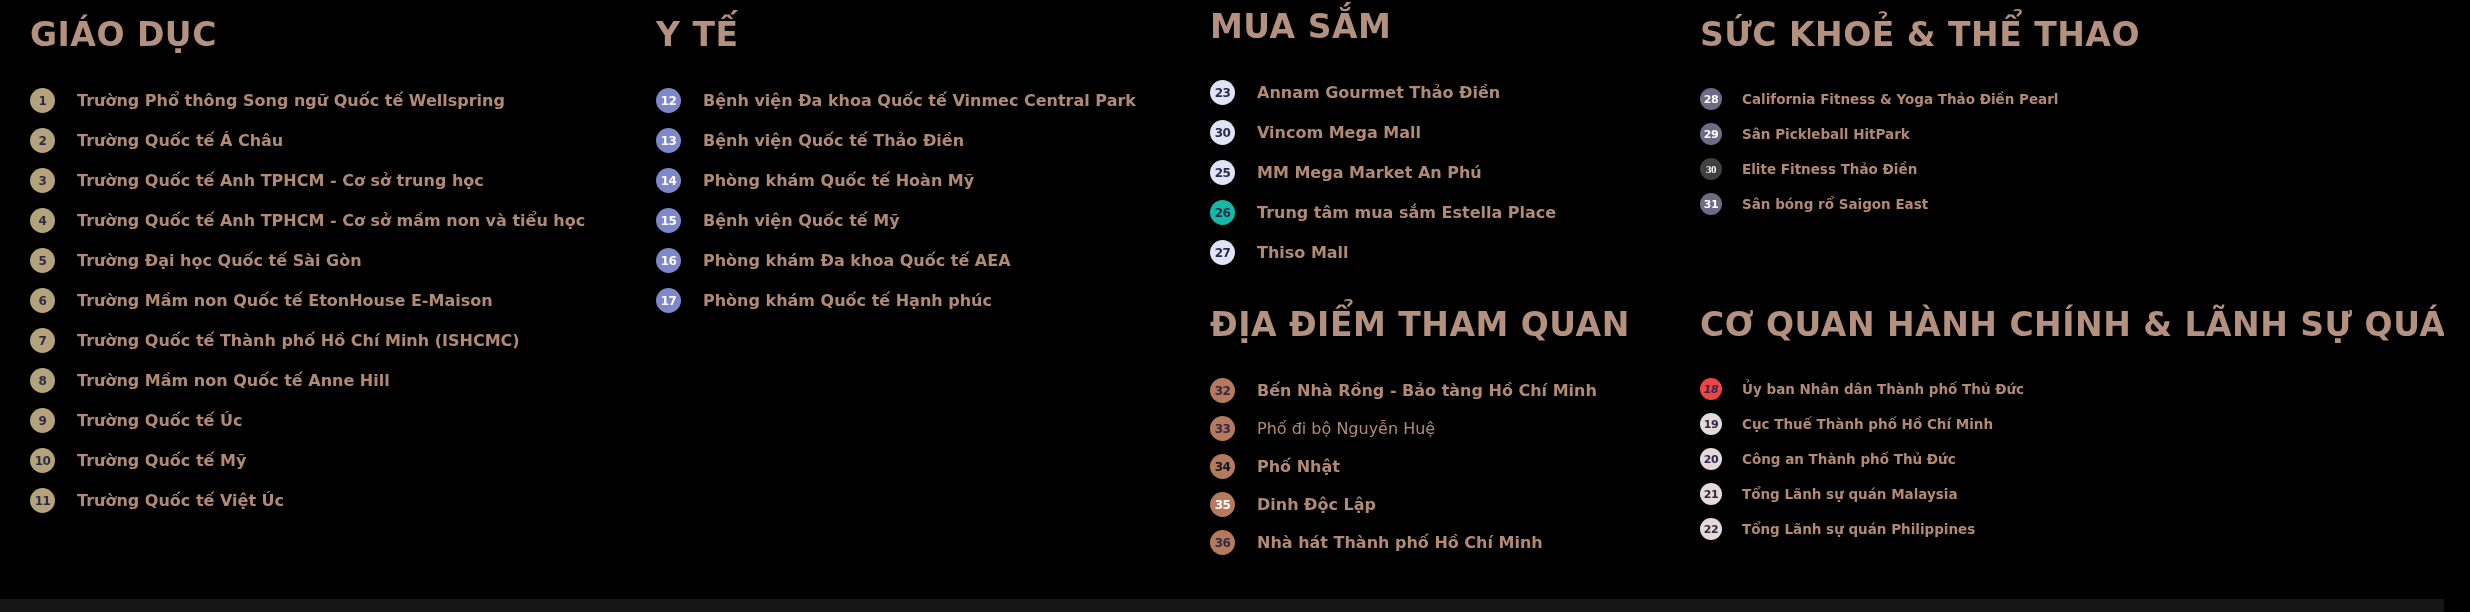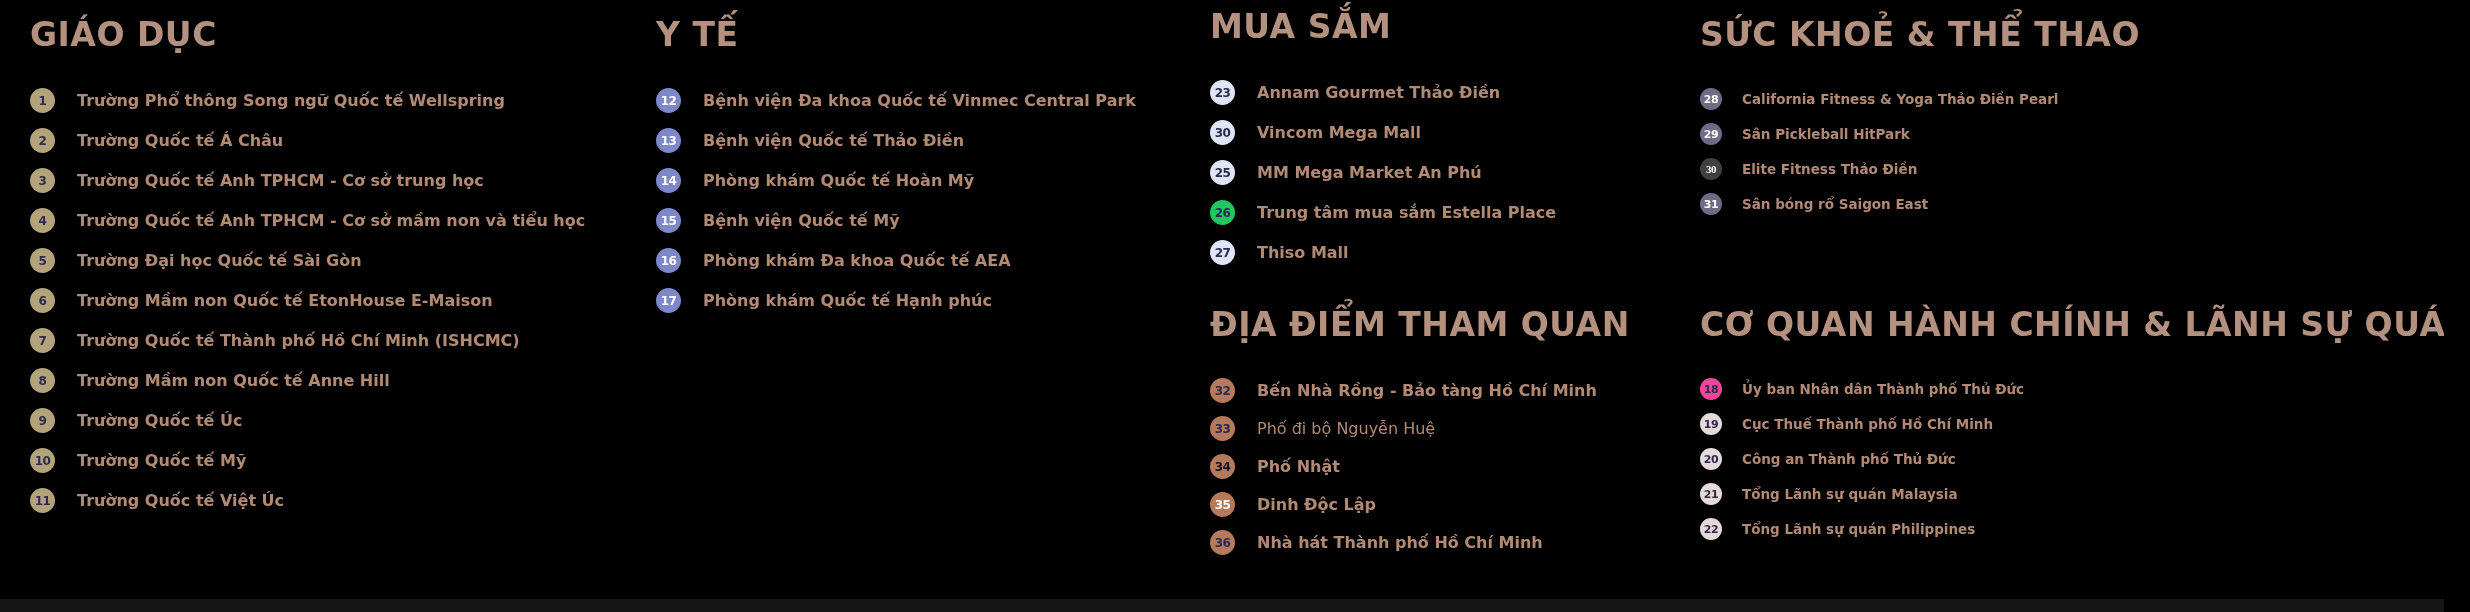--- a/index.html
+++ b/index.html
@@ -178,21 +178,21 @@
     <span class="badge" style="background: rgb(223, 229, 247); color: rgb(45, 42, 78);">30</span>
     <span class="item-label">Vincom Mega Mall</span>
   </li>
 
   <li class="legend-item">
     <span class="badge" style="background: rgb(223, 229, 247); color: rgb(45, 42, 78);">25</span>
     <span class="item-label">MM Mega Market An Phú</span>
   </li>
 
   <li class="legend-item">
-    <span class="badge" style="background: #22c55e; color: rgb(45, 42, 78);">26</span>
+    <span class="badge" style="background: #14b8a6; color: rgb(45, 42, 78);">26</span>
     <span class="item-label">Trung tâm mua sắm Estella Place</span>
   </li>
 
   <li class="legend-item">
     <span class="badge" style="background: rgb(223, 229, 247); color: rgb(45, 42, 78);">27</span>
     <span class="item-label">Thiso Mall</span>
   </li>
 </ul>
   </section>
 
@@ -248,21 +248,21 @@
     <span class="badge" style="background: rgb(180, 122, 91); color: rgb(45, 42, 78);">36</span>
     <span class="item-label">Nhà hát Thành phố Hồ Chí Minh</span>
   </li>
 </ul>
   </section>
 
   <section class="legend-section pos-co-quan">
     <h2 class="section-title">CƠ QUAN HÀNH CHÍNH &amp; LÃNH SỰ QUÁN</h2>
     <ul class="item-list">
   <li class="legend-item">
-    <span class="badge" style="background: #ec4899; color: rgb(45, 42, 78);">18</span>
+    <span class="badge" style="background: #ef4444; color: rgb(45, 42, 78); font-style: italic;">18</span>
     <span class="item-label">Ủy ban Nhân dân Thành phố Thủ Đức</span>
   </li>
 
   <li class="legend-item">
     <span class="badge" style="background: rgb(229, 217, 217); color: rgb(45, 42, 78);">19</span>
     <span class="item-label">Cục Thuế Thành phố Hồ Chí Minh</span>
   </li>
 
   <li class="legend-item">
     <span class="badge" style="background: rgb(229, 217, 217); color: rgb(45, 42, 78);">20</span>

